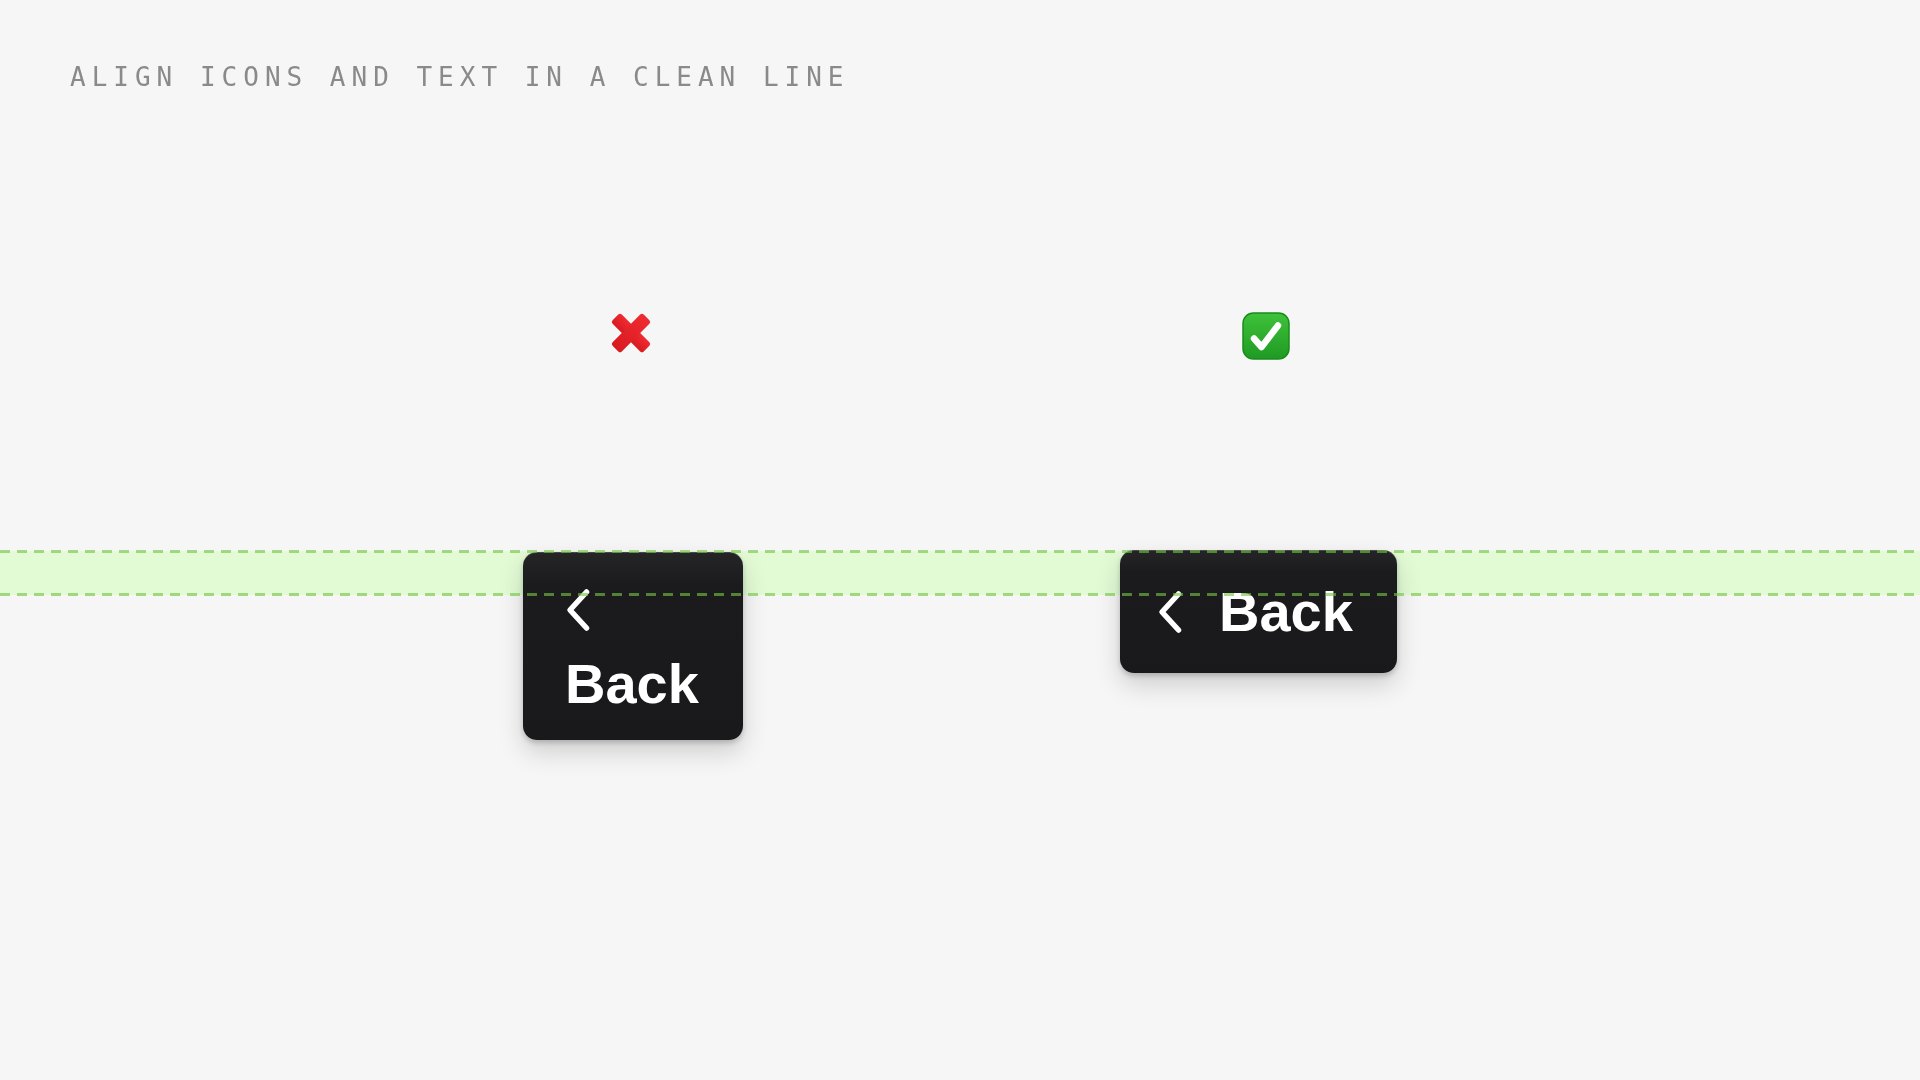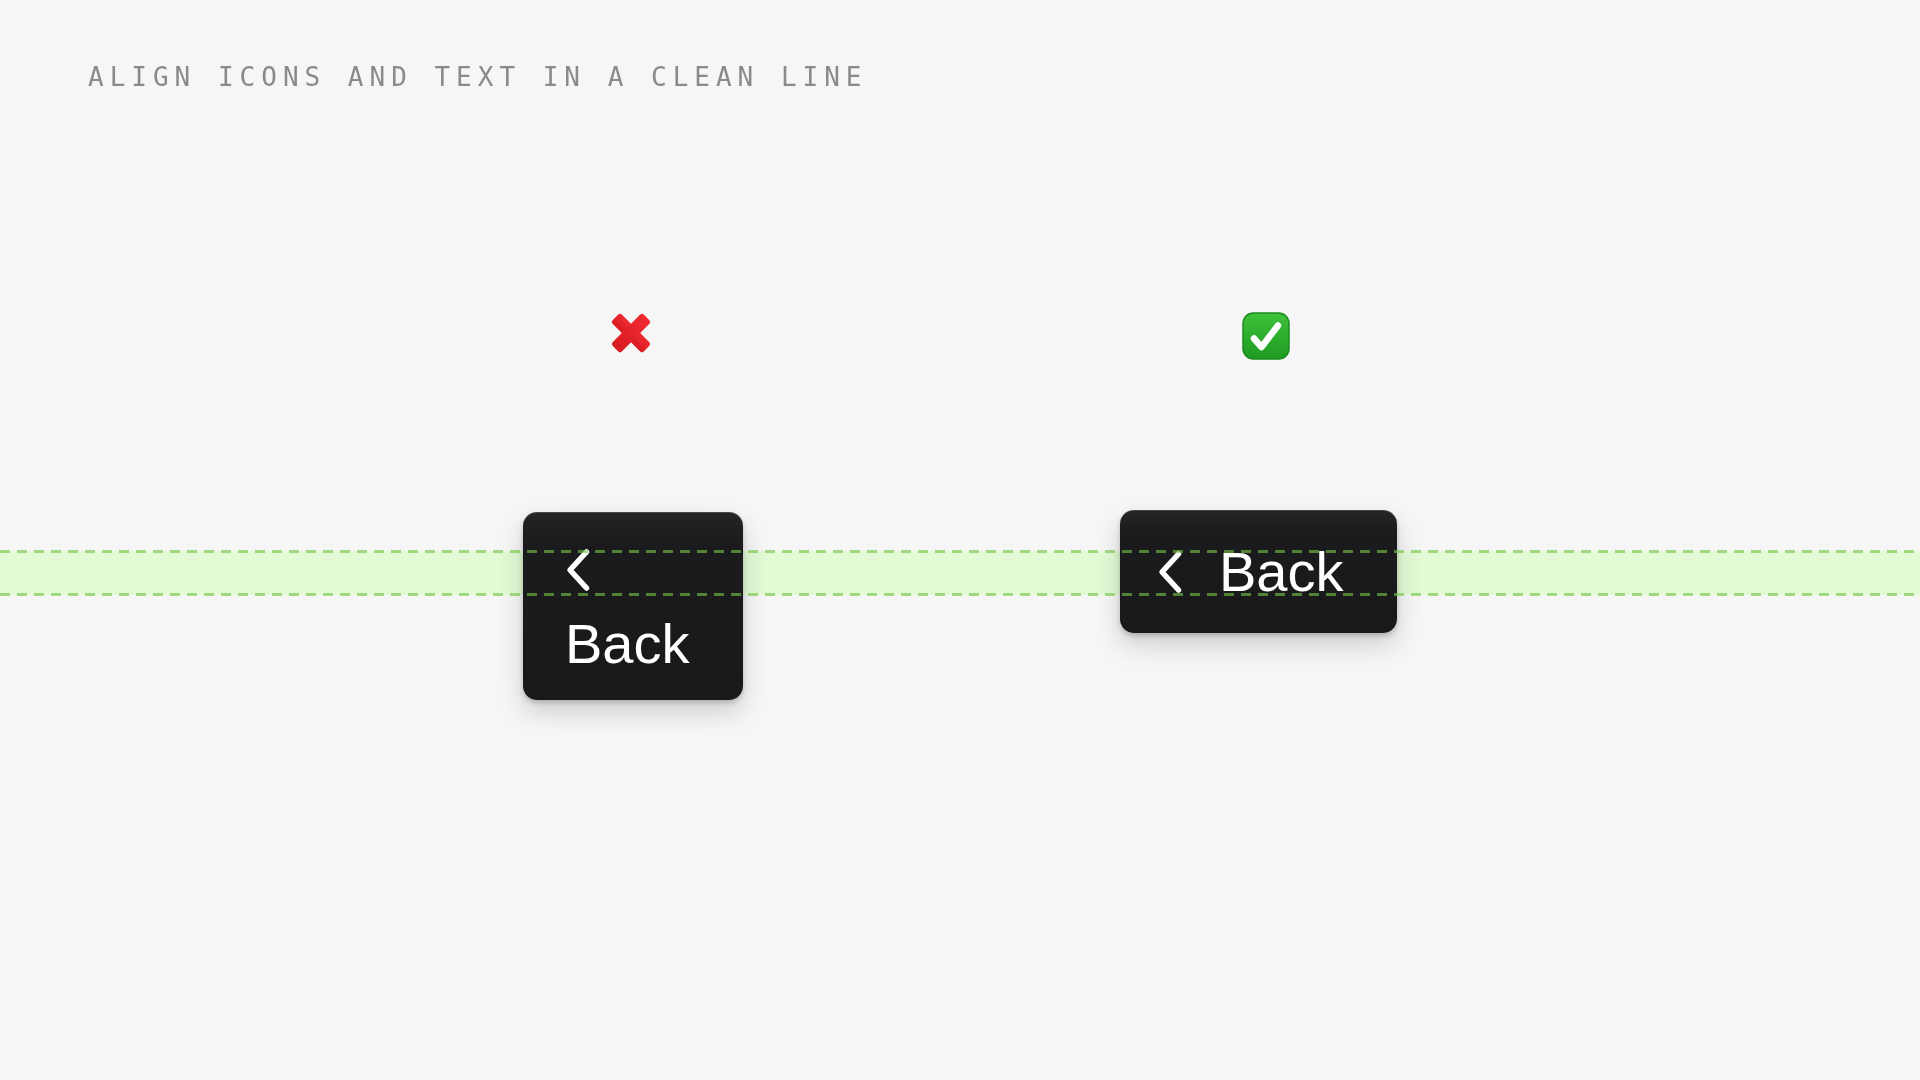--- a/index.html
+++ b/index.html
@@ -7,21 +7,21 @@
   body {
     font-family: "Liberation Sans", sans-serif;
     background: #f6f6f6;
     position: relative;
     overflow: hidden;
   }
   .stage { position: absolute; inset: 0; width: 1920px; height: 1080px; }
 
   .page-title {
     position: absolute;
-    left: 88px;
+    left: 70px;
     top: 62px;
     font-family: "DejaVu Sans Mono", monospace;
     font-size: 26px;
     font-weight: 400;
     letter-spacing: 6px;
     color: #8a8a8a;
     white-space: nowrap;
   }
 
   
@@ -53,22 +53,23 @@
     background: linear-gradient(180deg, #252527 0%, #1b1b1d 18%, #19191b 100%);
     border-radius: 14px;
     color: #ffffff;
     border: none;
     cursor: pointer;
     box-shadow: inset 0 1px 0 rgba(255,255,255,0.16),
                 0 3px 5px rgba(0,0,0,0.18),
                 0 12px 26px rgba(0,0,0,0.16);
     font-family: "Liberation Sans", sans-serif;
     font-size: 56px;
-    font-weight: 400;
+    font-weight: 700;
     text-align: left;
+    margin-top: 40px;
   }
   .btn-bad {
     left: 523px; top: 512px;
     width: 220px; height: 188px;
     display: flex;
     flex-direction: column;
     align-items: flex-start;
     padding: 36px 0 0 42px;
   }
   .btn-bad .btn-label { margin-top: 24px; line-height: 1; }

